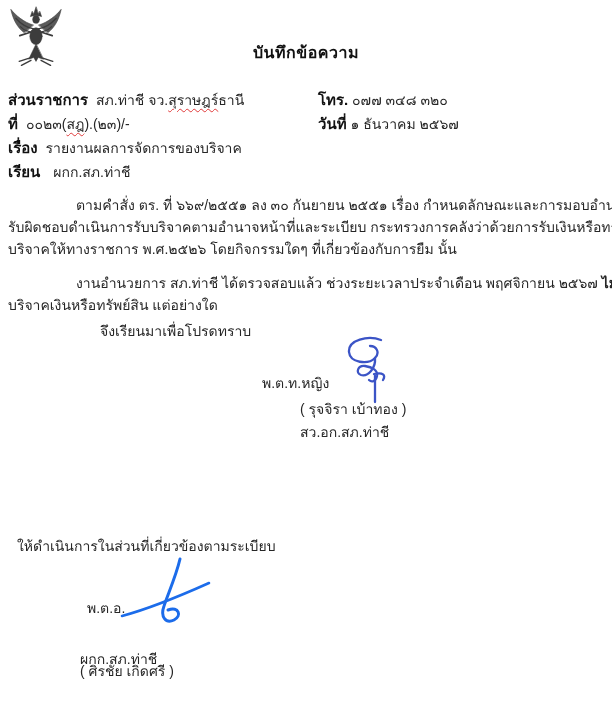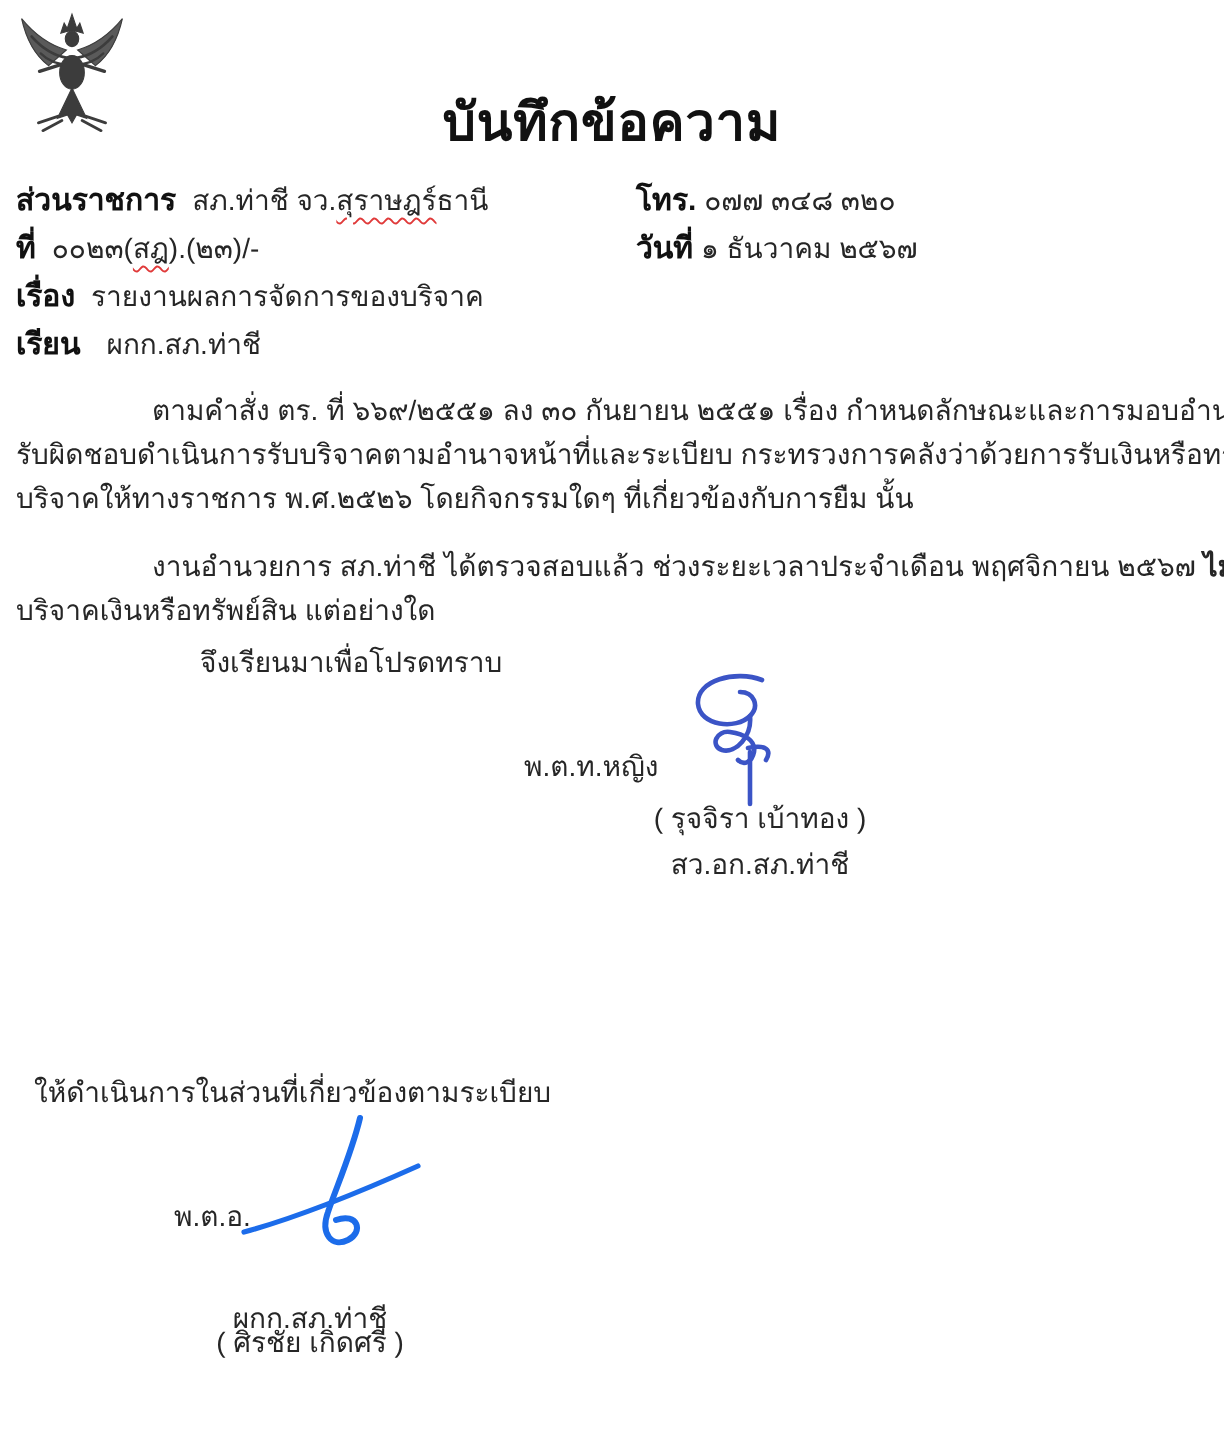--- a/index.html
+++ b/index.html
@@ -6,41 +6,41 @@
   .page {
     position:relative; width:612px; height:716px; background:#ffffff;
     font-family:"Liberation Sans","DejaVu Sans",sans-serif;
     color:#262626; font-size:14px; overflow:hidden;
   }
   .abs { position:absolute; }
   .b { font-weight:bold; }
   .lbl { font-weight:bold; color:#111; font-size:15px; }
   .title {
     position:absolute; top:40px; left:0; width:100%;
-    text-align:center; font-size:26px; font-weight:bold; color:#111;
+    text-align:center; font-size:16px; font-weight:bold; color:#111;
     letter-spacing:0.5px;
   }
   .hdr { position:absolute; left:8px; top:88px; right:8px; }
   .hdr-row { position:relative; height:24px; line-height:24px; white-space:nowrap; }
   .hdr-row .val { margin-left:8px; }
   .hdr-right { position:absolute; left:310px; top:0; }
   .sp-err {
     text-decoration-line:underline;
     text-decoration-style:wavy;
     text-decoration-color:#e03a3a;
     text-decoration-thickness:1px;
     text-underline-offset:3px;
   }
   .num-val { margin-left:34px;margin-top:40px; }
   .body-block { position:absolute; left:8px; top:194px; right:10px; }
   .line { line-height:22px; white-space:nowrap; }
   .indent { text-indent:68px; }
   .p2 { margin-top:12px; }
   .closing { margin-top:4px; padding-left:92px; }
-  .sig-name { text-align:center; }
+  .sig-name { }
   svg { display:block; }
 </style>
 </head>
 <body>
 
 <div class="page">
 
   <div class="abs" style="left:8px; top:6px;">
     <svg width="56" height="66" viewBox="0 0 100 116">
       <g fill="#222" stroke="#222" stroke-linecap="round" opacity="0.88">

